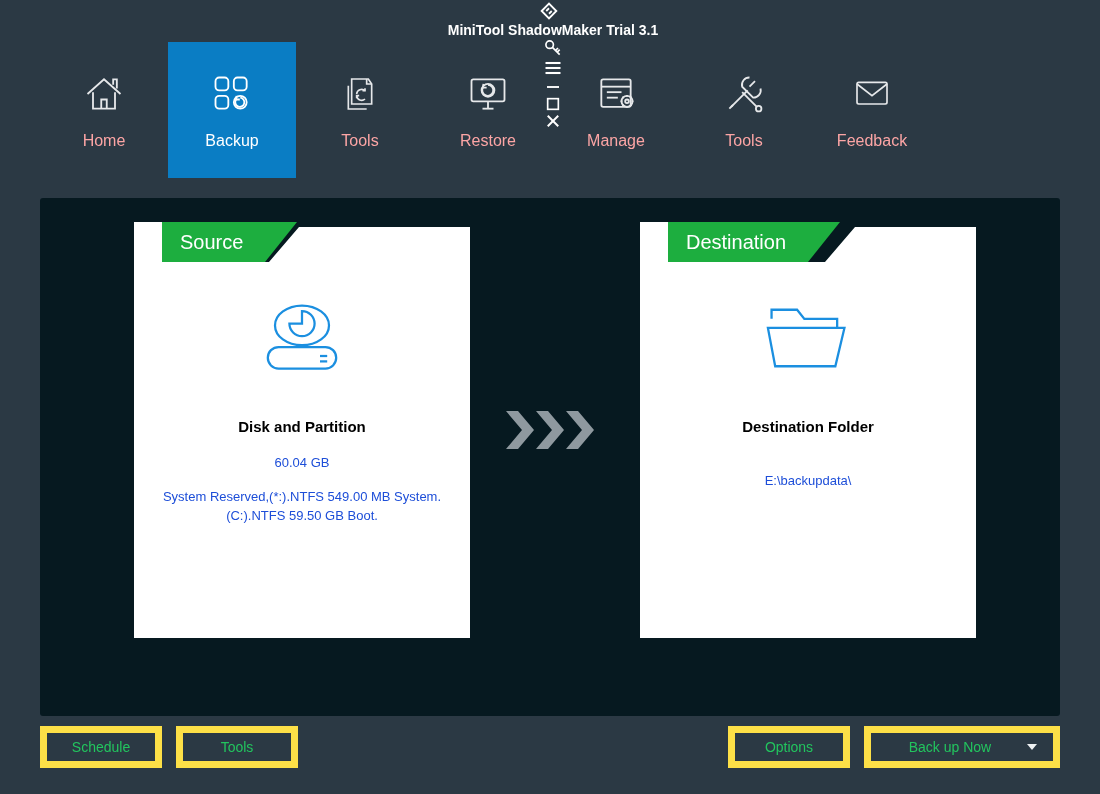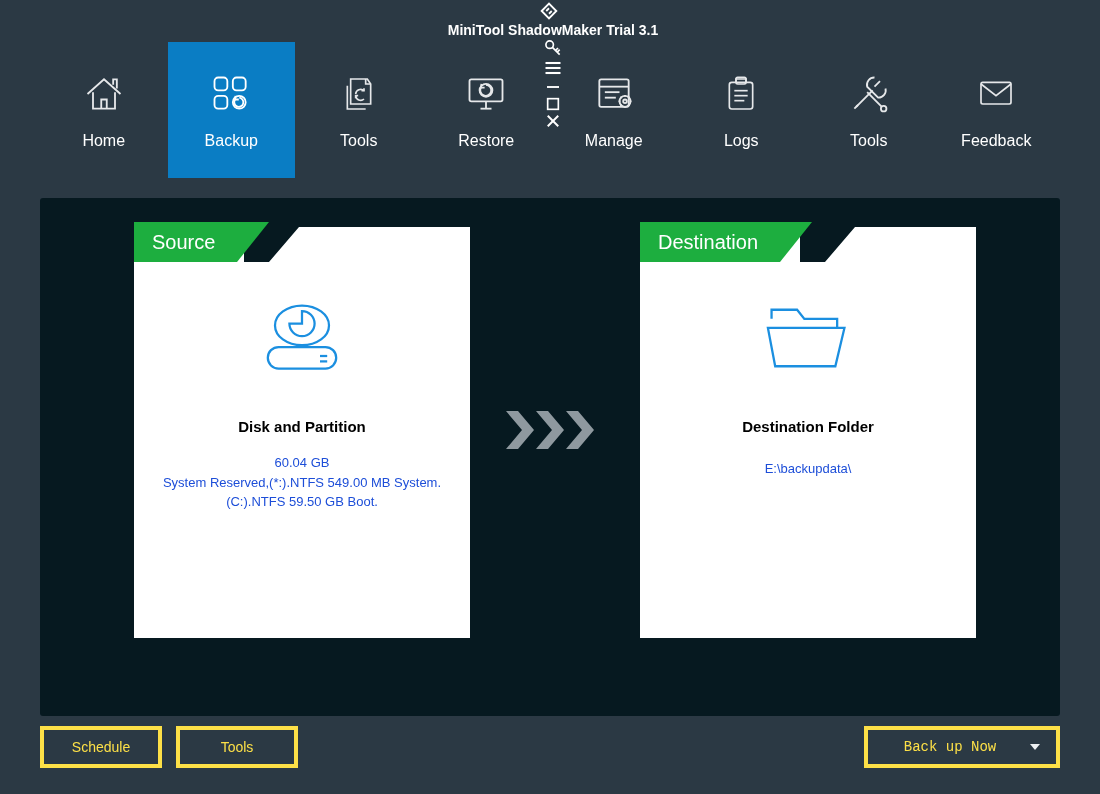--- a/index.html
+++ b/index.html
@@ -41,21 +41,21 @@
     display: flex;
     padding: 0 40px;
   }
   .nav-item {
     width: 128px;
     height: 136px;
     display: flex;
     flex-direction: column;
     align-items: center;
     justify-content: center;
-    color: #ffffff;
+    color: #fca5a5;
     gap: 14px;
     cursor: pointer;
   }
   .nav-item.active {
     background: #0a7dc4;
     color: #fff;
   }
   .nav-item .icon-slot {
     width: 48px; height: 48px;
     display: flex; align-items: center; justify-content: center;
@@ -92,20 +92,21 @@
     background: #fff;
     position: relative;
     color: #000;
   }
   .card-tab {
     position: absolute;
     top: 0; left: 0;
     height: 40px;
     display: flex;
     align-items: center;
+    padding-left: 28px;
   }
   .tab-green {
     background: #1dae3f;
     color: #fff;
     font-size: 20px;
     padding: 0 22px 0 18px;
     height: 40px;
     display: flex;
     align-items: center;
   }
@@ -159,36 +160,35 @@
   .bottom-bar {
     position: absolute;
     left: 40px; right: 40px; bottom: 26px;
     display: flex;
     gap: 14px;
   }
   .bottom-bar .gap { flex: 1; }
   .btn {
     height: 42px;
     min-width: 122px;
-    border: 4px solid #fde047;
+    border: 7px solid #fde047;
     background: #2b3944;
-    color: #fde047;
+    color: #22c55e;
     font-size: 14px;
     display: flex;
     align-items: center;
     justify-content: center;
     padding: 0 20px;
     cursor: pointer;
     position: relative;
   }
   .btn.primary {
     min-width: 196px;
     padding-right: 44px;
     justify-content: center;
-    font-family: Liberation Mono, monospace;
   }
   .btn .caret {
     position: absolute;
     right: 16px;
     top: 50%;
     transform: translateY(-50%);
     width: 0; height: 0;
     border-left: 5px solid transparent;
     border-right: 5px solid transparent;
     border-top: 6px solid #eef1f3;
@@ -300,33 +300,20 @@
         <line x1="14" y1="22" x2="30" y2="22"></line>
         <line x1="14" y1="28" x2="26" y2="28"></line>
         <circle cx="36" cy="32" r="6"></circle>
         <circle cx="36" cy="32" r="2"></circle>
         <path d="M36 25 V27 M36 37 V39 M29 32 H31 M41 32 H43 M31 27 L32.5 28.5 M41 27 L39.5 28.5 M31 37 L32.5 35.5 M41 37 L39.5 35.5"></path>
       </svg>
     </div>
     <div class="label">Manage</div>
   </div>
 
-  <div class="nav-item">
-    <div class="icon-slot">
-      <svg width="40" height="44" viewBox="0 0 48 48" fill="none" stroke="#e6e8ea" stroke-width="2">
-        <rect x="10" y="10" width="28" height="32" rx="3"></rect>
-        <path d="M18 10 V6 H30 V10"></path>
-          <rect x="18" y="4" width="12" height="8" rx="2"></rect>
-        <line x1="16" y1="20" x2="32" y2="20"></line>
-        <line x1="16" y1="26" x2="32" y2="26"></line>
-        <line x1="16" y1="32" x2="28" y2="32"></line>
-      </svg>
-    </div>
-    <div class="label">Logs</div>
-  </div>
 
   <div class="nav-item">
     <div class="icon-slot">
       <svg width="44" height="44" viewBox="0 0 48 48" fill="none" stroke="#e6e8ea" stroke-width="2">
         <path d="M10 38 L28 20"></path>
           <path d="M8 40 L12 36"></path>
         <path d="M30 6 A8 8 0 0 0 22 16 L34 28 A8 8 0 0 0 42 18"></path>
         <path d="M36 10 L30 16"></path>
         <path d="M38 38 L22 22"></path>
           <circle cx="40" cy="40" r="3"></circle>
@@ -366,21 +353,21 @@
             <svg width="90" height="90" viewBox="0 0 100 100" fill="none" stroke="#1b8fe0" stroke-width="2.5">
               <rect x="12" y="60" width="76" height="24" rx="12"></rect>
               <line x1="70" y1="70" x2="78" y2="70"></line>
               <line x1="70" y1="76" x2="78" y2="76"></line>
               <ellipse cx="50" cy="36" rx="30" ry="22"></ellipse>
               <path d="M50 20 A14 14 0 1 1 36 34 L50 34 Z"></path>
             </svg>
           </div>
           <div class="card-title">Disk and Partition</div>
           <div class="card-line">60.04 GB</div>
-          <div class="card-line" style="margin-top:0">System Reserved,(*:).NTFS 549.00 MB System.</div>
+          <div class="card-line" style="margin-top:14px">System Reserved,(*:).NTFS 549.00 MB System.</div>
           <div class="card-line">(C:).NTFS 59.50 GB Boot.</div>
         </div>
       </div>
 
       <div class="arrows">
         <svg width="110" height="50" viewBox="0 0 110 50">
           <g fill="#8f999f">
             <polygon points="6,6 18,6 34,25 18,44 6,44 22,25"></polygon>
             <polygon points="36,6 48,6 64,25 48,44 36,44 52,25"></polygon>
             <polygon points="66,6 78,6 94,25 78,44 66,44 82,25"></polygon>
@@ -399,29 +386,30 @@
           <div class="tab-tri"></div>
         </div>
         <div class="card-body">
           <div class="card-icon">
             <svg width="96" height="82" viewBox="0 0 100 90" fill="none" stroke="#1b8fe0" stroke-width="2.5">
               <path d="M10 24 L10 14 L38 14 L46 24 L82 24 L82 34"></path>
               <path d="M6 34 L90 34 L80 76 L14 76 Z"></path>
             </svg>
           </div>
           <div class="card-title">Destination Folder</div>
-          <div class="card-line" style="margin-top:6px">E:\backupdata\</div>
+          <div class="card-line" style="margin-top:18px">E:\backupdata\</div>
         </div>
       </div>
 
     </div>
   </div>
 
   <div class="bottom-bar">
     <div class="btn">Schedule</div>
     <div class="btn">Tools</div>
     <div class="gap"></div>
+    <div class="btn">Options</div>
     <div class="btn primary">
       <span>Back up Now</span>
       <span class="caret"></span>
     </div>
   </div>
 </div>
 
 </body></html>

